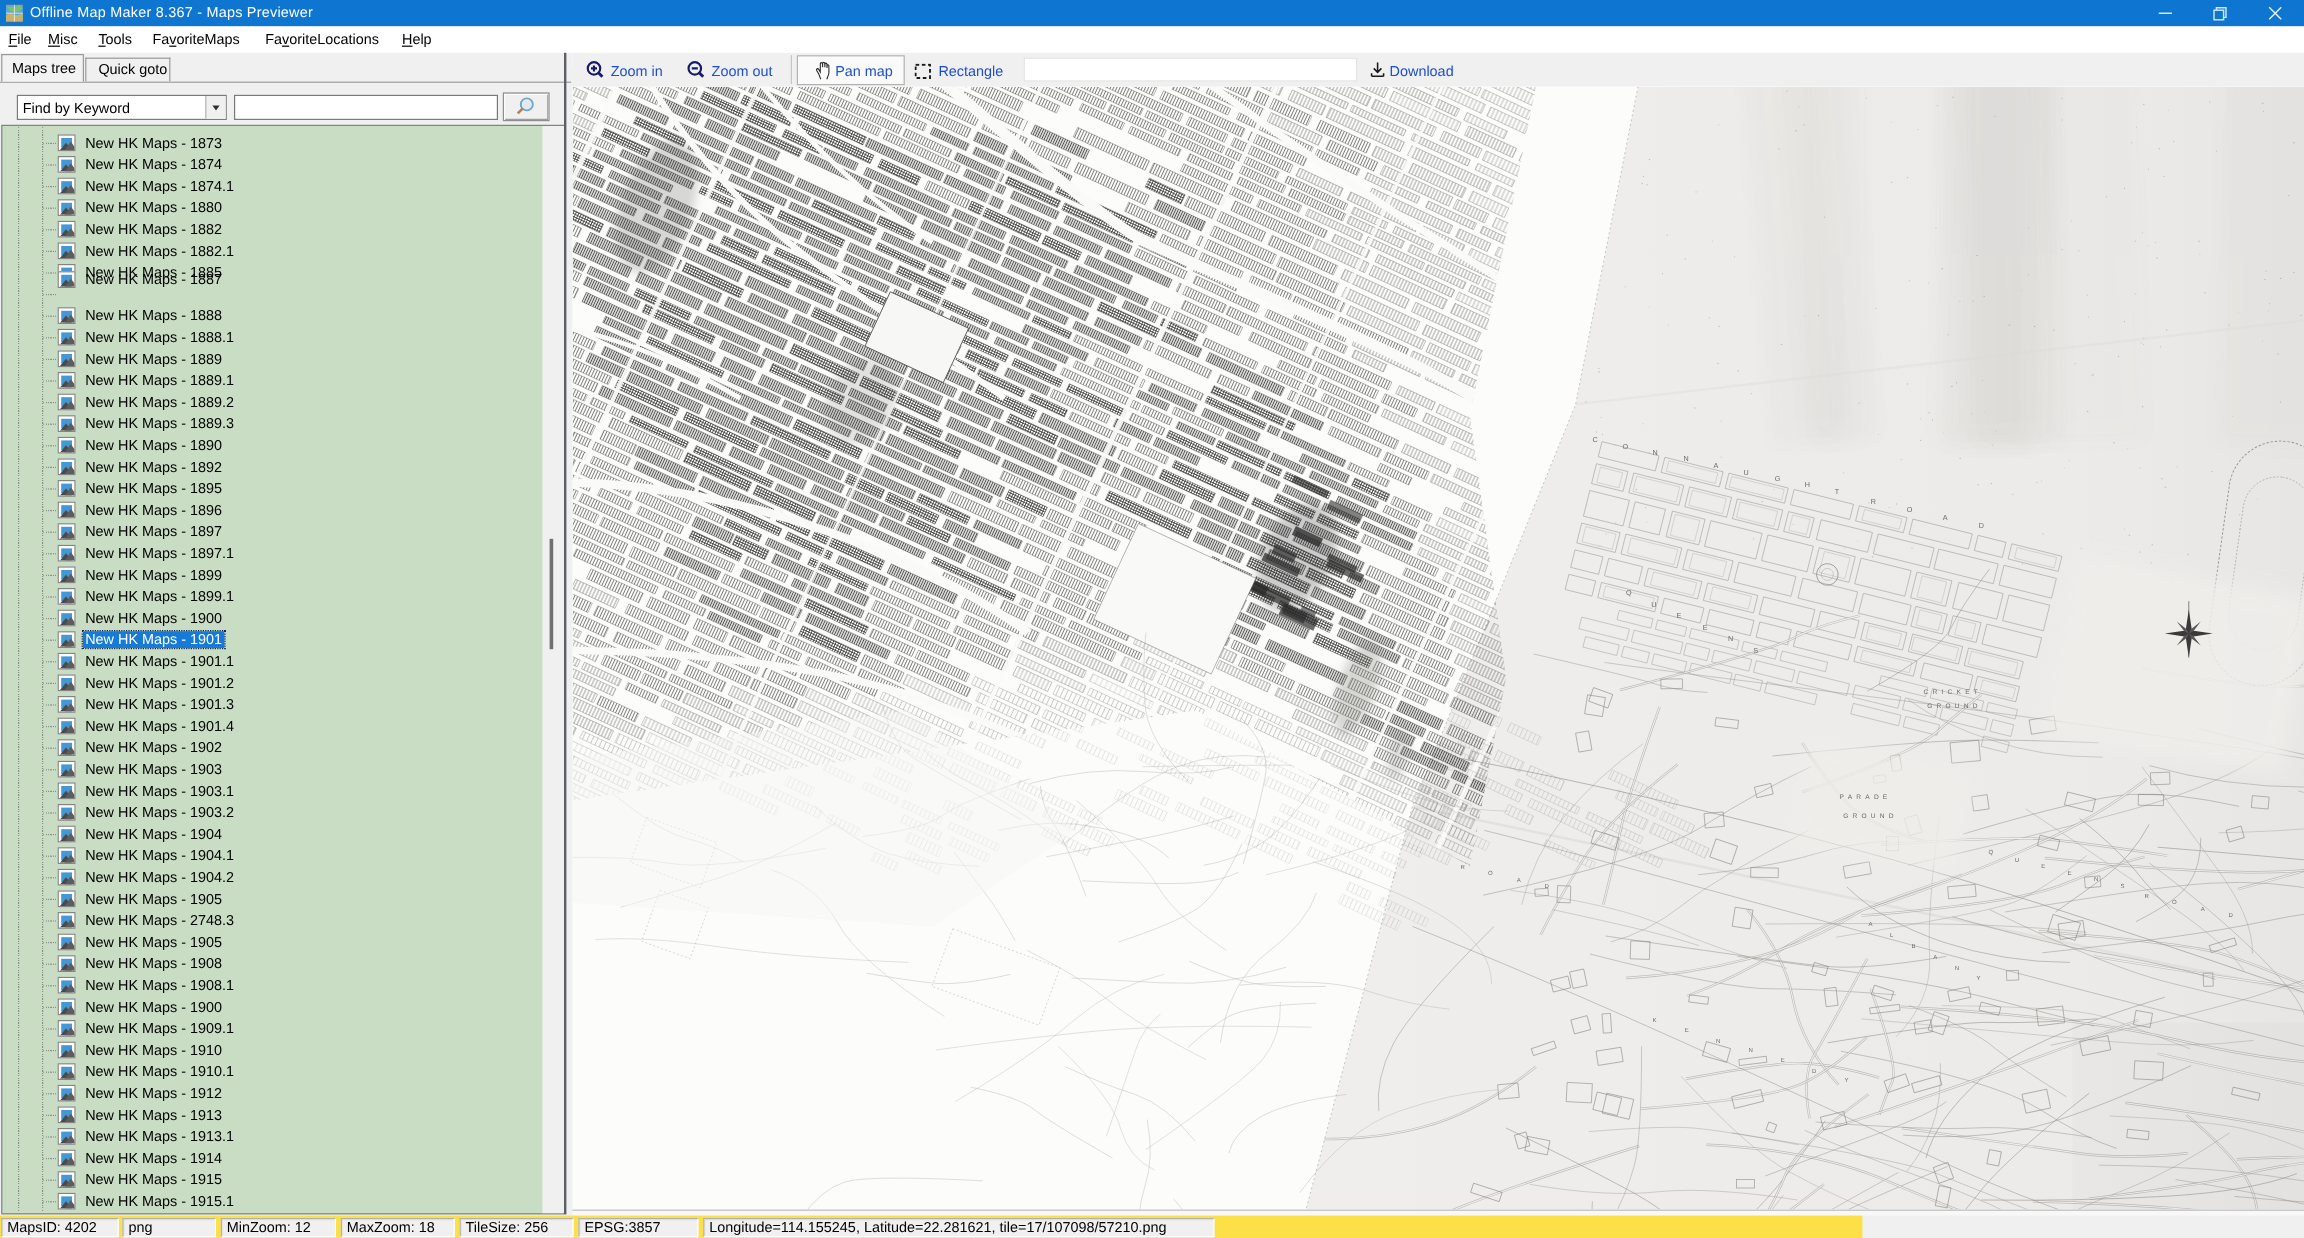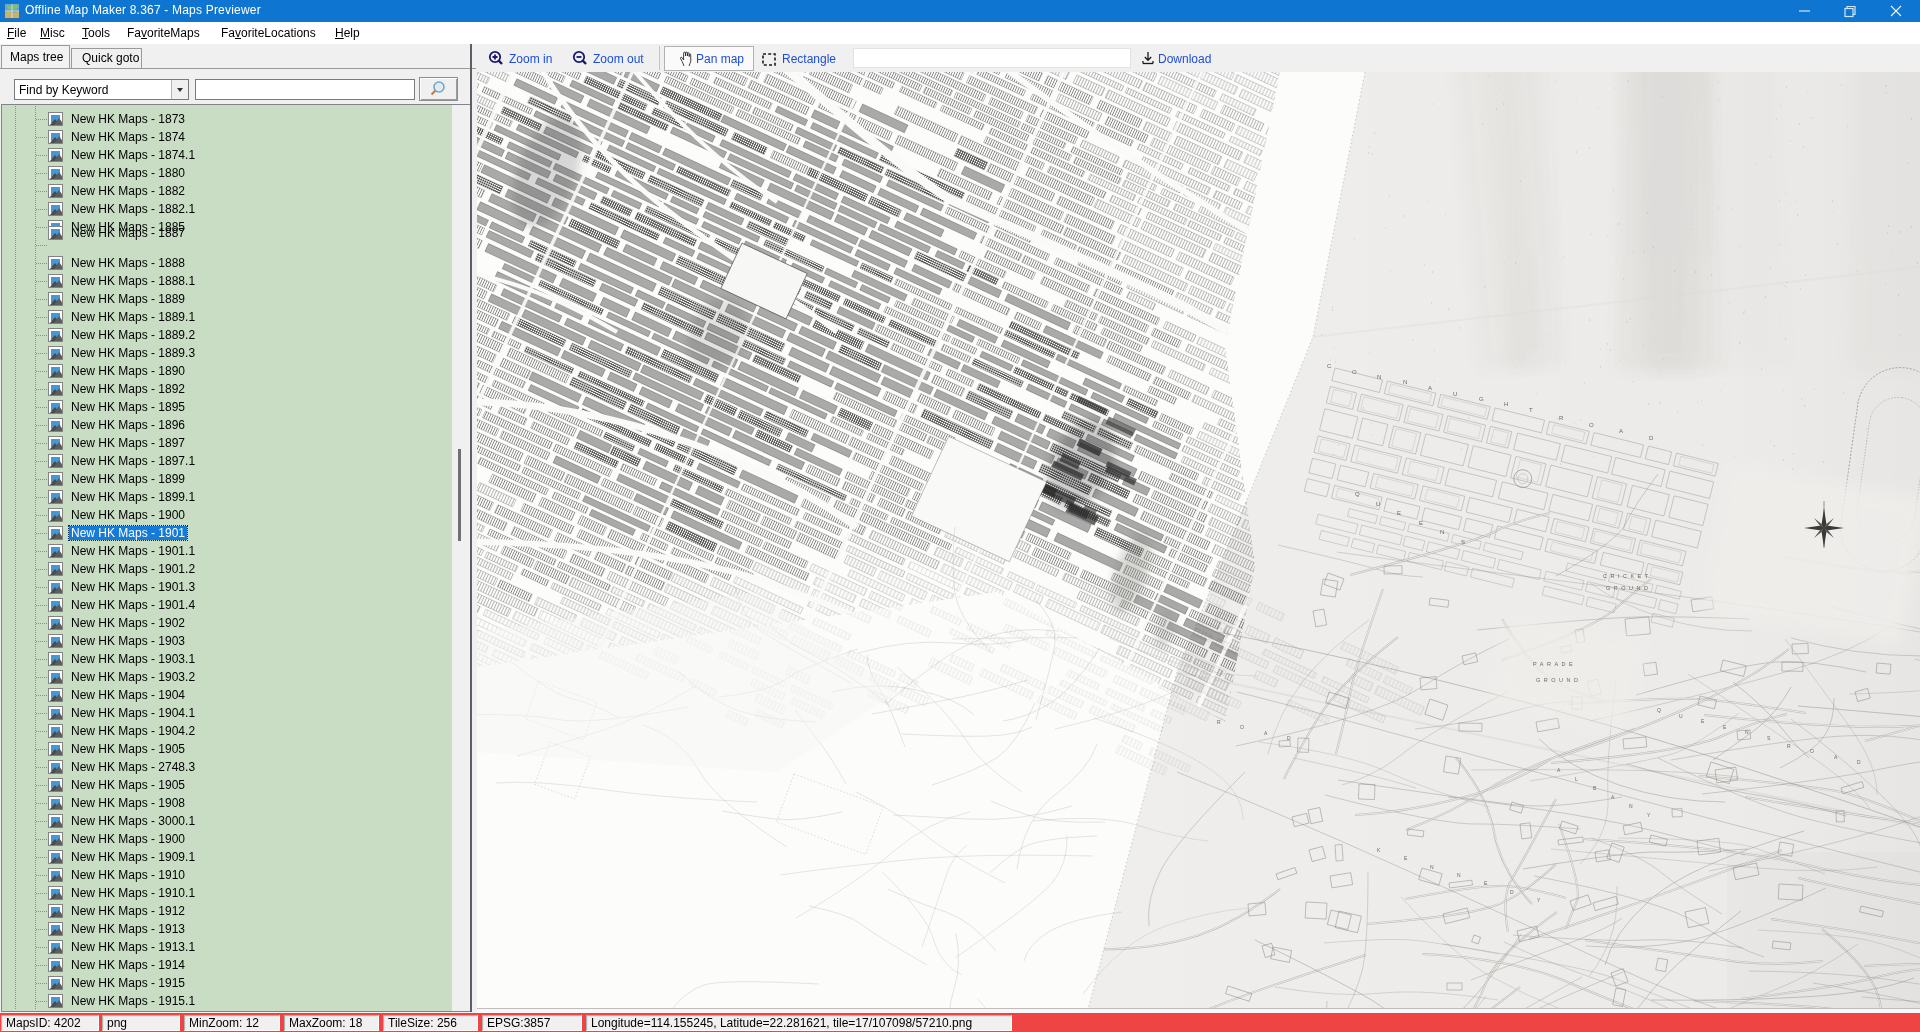--- a/index.html
+++ b/index.html
@@ -44,21 +44,21 @@
 .tlabel.sel{background:#157ad8;color:#fff;outline:1px dotted #10254f}
 
 #maptools{position:absolute;left:477px;top:44px;width:1443px;height:28px;background:#f0f0f0;font-size:12px;color:#1d4ed8}
 #panbtn{position:absolute;left:187px;top:2px;width:90px;height:25px;background:#fafafa;border:1px solid #b2b2b2}
 #tsep{position:absolute;left:182px;top:2px;width:1px;height:24px;background:#c6c6c6}
 #tinput{position:absolute;left:376px;top:4px;width:278px;height:20px;background:#fff;border:1px solid #e2e2e2}
 
 #map{position:absolute;left:477px;top:72px;width:1443px;height:936px;background:#fbfbfa;overflow:hidden}
 #mapbottom{position:absolute;left:477px;top:1008px;width:1443px;height:5px;background:#f8f8f8;border-top:1px solid #bdbdbd}
 
-#statusbar{position:absolute;left:0;top:1013px;width:1920px;height:19px;background:#ef4444;font-size:12px;color:#000}
+#statusbar{position:absolute;left:0;top:1013px;width:1552px;height:19px;background:#fde047;font-size:12px;color:#000}
 .spanel{position:absolute;top:2px;height:16px;background:#f0f0f0;border:1px solid #b0b0b0;border-bottom-color:#fff;border-right-color:#fff;box-shadow:inset 1px 1px 0 rgba(0,0,0,0.04)}
 .spanel span{position:absolute;left:4px;top:0px;white-space:pre}
 </style></head>
 <body>
 <div id="titlebar">
  <svg id="appicon" width="16" height="16">
       <rect width="16" height="16" fill="#2e6fb0"></rect>
       <rect x="1" y="1" width="14" height="14" fill="#5ea7d8"></rect>
       <path d="M1 10 Q4 7 7 9 T15 8 L15 15 L1 15 Z" fill="#c8b36a"></path>
       <path d="M2 2 L8 3 L12 1 L15 4 L10 7 L4 6 Z" fill="#7fbf6e"></path>
@@ -466,21 +466,21 @@
       <span class="tico-mt2"></span>
     </span>
     <span class="tlabel">New HK Maps - 1908</span>
   </div>
 <div class="trow" style="top:812px">
     <span class="tico">
       <span class="tico-sky"></span>
       <span class="tico-mt"></span>
       <span class="tico-mt2"></span>
     </span>
-    <span class="tlabel">New HK Maps - 3000.1</span>
+    <span class="tlabel">New HK Maps - 1908.1</span>
   </div>
 <div class="trow" style="top:830px">
     <span class="tico">
       <span class="tico-sky"></span>
       <span class="tico-mt"></span>
       <span class="tico-mt2"></span>
     </span>
     <span class="tlabel">New HK Maps - 1900</span>
   </div>
 <div class="trow" style="top:848px">

